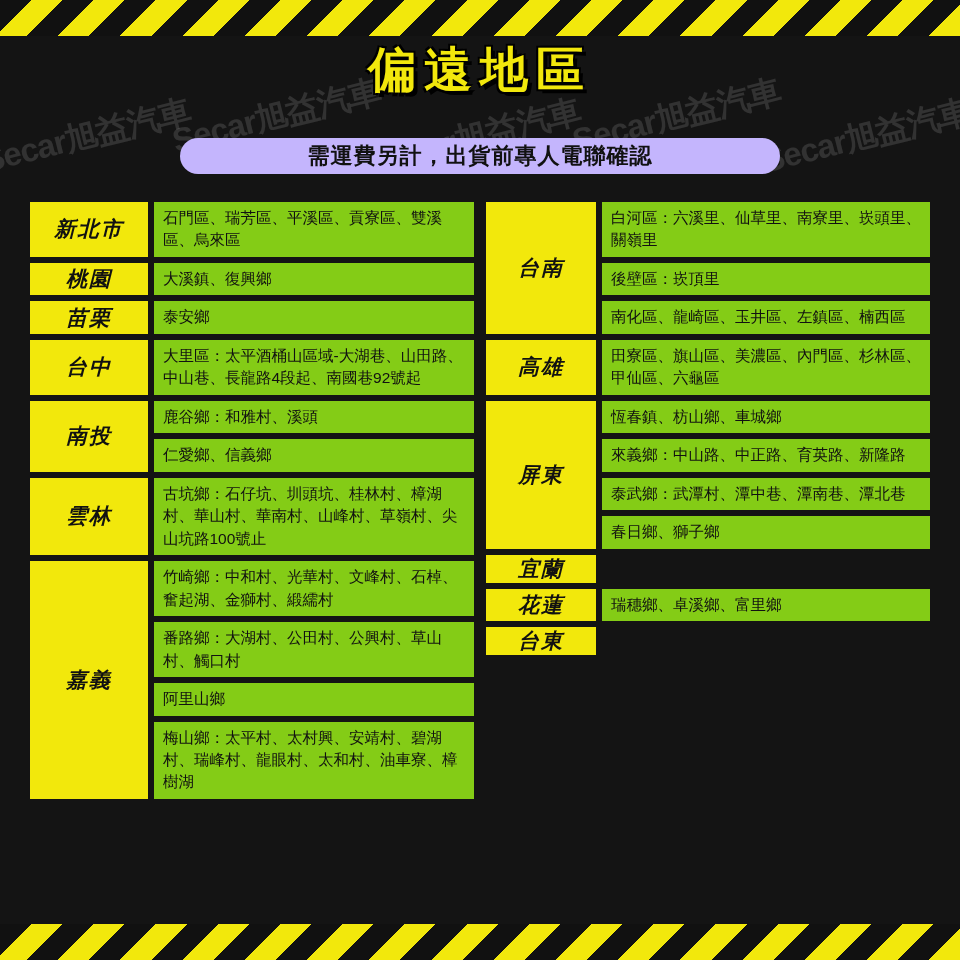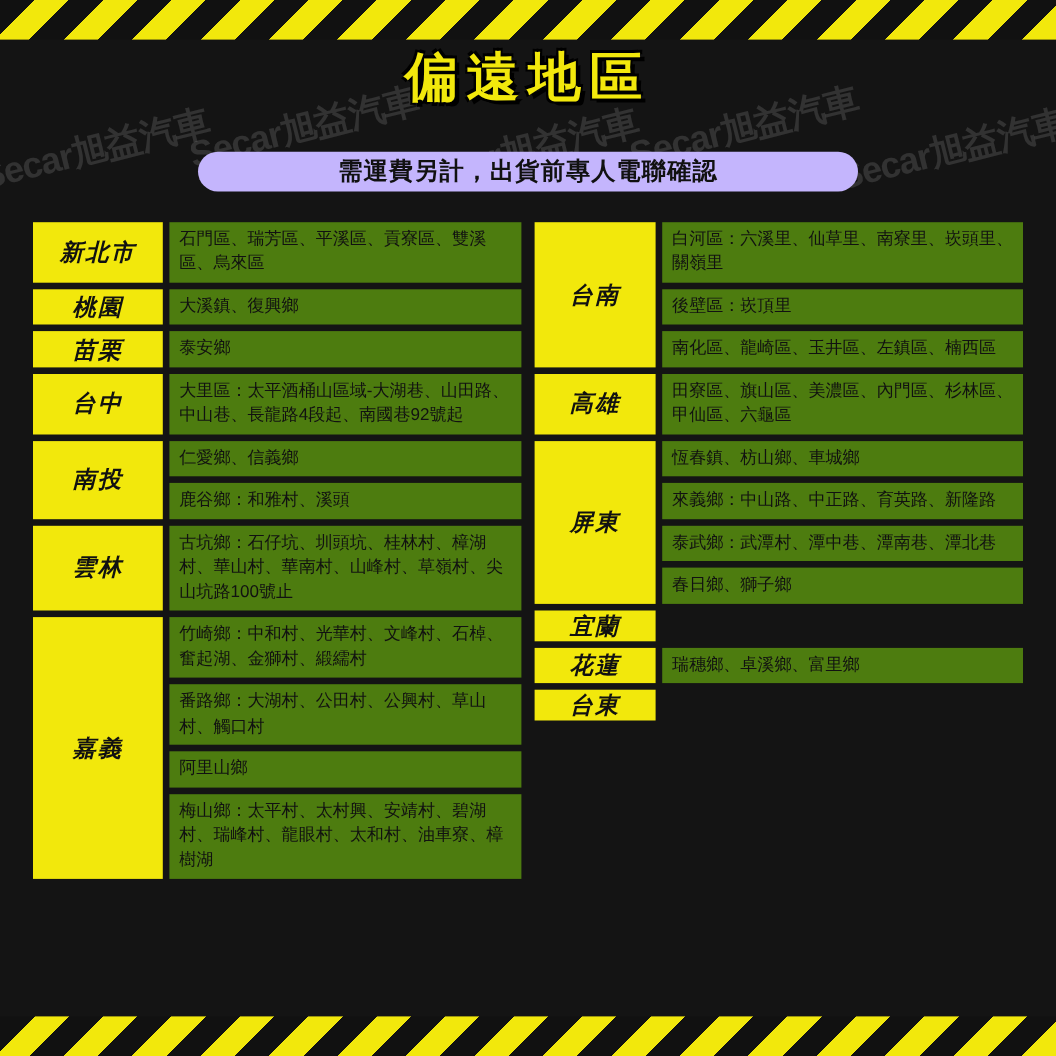--- a/index.html
+++ b/index.html
@@ -123,21 +123,21 @@
   .col.right .rname { flex: 0 0 110px; }
 
   .rows {
     flex: 1 1 auto;
     display: flex;
     flex-direction: column;
     gap: 6px;
     margin-left: 6px;
   }
   .row {
-    background: #4d7c0f;
+    background: #84cc16;
     color: #111;
     font-size: 15.5px;
     line-height: 1.45;
     padding: 5px 9px;
     display: flex;
     align-items: center;
   }
   .row.multi { align-items: flex-start; }
 </style>
 </head>
@@ -184,22 +184,22 @@
         </div>
         <div class="region">
           <div class="rname">台中</div>
           <div class="rows">
             <div class="row multi">大里區：太平酒桶山區域-大湖巷、山田路、中山巷、長龍路4段起、南國巷92號起</div>
           </div>
         </div>
         <div class="region">
           <div class="rname">南投</div>
           <div class="rows">
+            <div class="row">鹿谷鄉：和雅村、溪頭</div>
             <div class="row">仁愛鄉、信義鄉</div>
-            <div class="row">鹿谷鄉：和雅村、溪頭</div>
           </div>
         </div>
         <div class="region">
           <div class="rname">雲林</div>
           <div class="rows">
             <div class="row multi">古坑鄉：石仔坑、圳頭坑、桂林村、樟湖村、華山村、華南村、山峰村、草嶺村、尖山坑路100號止</div>
           </div>
         </div>
         <div class="region">
           <div class="rname">嘉義</div>

